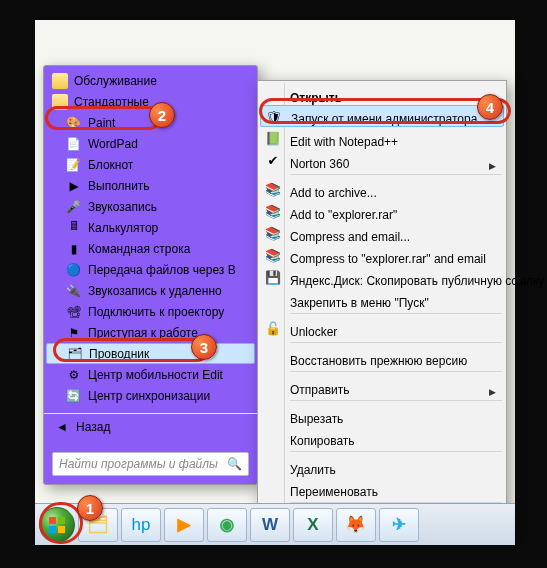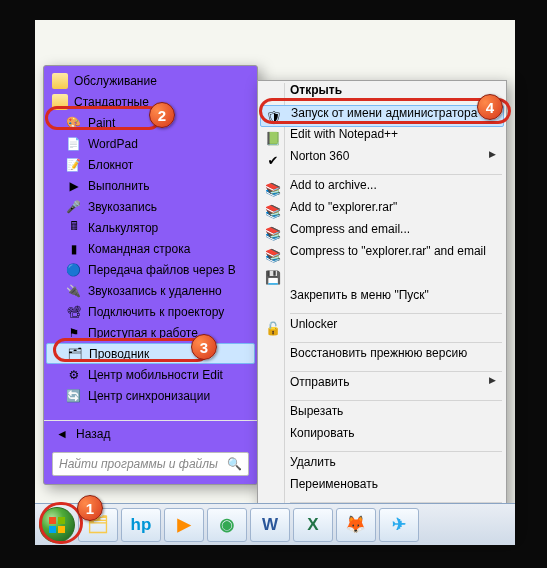--- a/index.html
+++ b/index.html
@@ -53,42 +53,42 @@
     flex-shrink: 0;
   }
   .folder { background: linear-gradient(#ffe9a6,#f7ca4d); border-radius: 2px; }
   .back-row {
     display: flex; align-items: center;
     height: 26px; padding-left: 10px;
     border-top: 1px solid #e5e5e5;
     cursor: pointer;
   }
   .search-box {
-    margin: 6px 8px 8px 8px;
+    margin: 13px 8px 8px 8px;
     height: 24px;
     border: 1px solid #bcbcbc;
     border-radius: 2px;
     background: #fff;
     display: flex; align-items: center;
     padding: 0 6px;
     color: #888; font-style: italic;
   }
   .search-box .mag { margin-left: auto; color: #666; font-style: normal; }
 
   .context-menu {
     position: absolute;
     left: 222px; top: 60px;
     width: 250px;
     background: #f2f2f2;
     border: 1px solid #a0a0a0;
     box-shadow: 4px 4px 14px rgba(0,0,0,.35);
     padding: 2px;
   }
   .ctx-item {
-    display: flex; align-items: flex-start;
+    display: flex; align-items: flex-end;
     height: 22px;
     padding-left: 30px;
     position: relative;
     cursor: pointer;
     white-space: nowrap;
   }
   .ctx-item.bold { font-weight: bold; }
   .ctx-item.highlight { background: #cce6ff; border: 1px solid #7abaf5; border-radius: 2px; }
   .ctx-icon {
     position: absolute; left: 4px; top: 2px;
@@ -264,20 +264,21 @@
       <div class="ctx-item">
         <span class="ctx-icon">📚</span>
         <span>Compress and email...</span>
       </div>
       <div class="ctx-item">
         <span class="ctx-icon">📚</span>
         <span>Compress to "explorer.rar" and email</span>
       </div>
       <div class="ctx-item">
         <span class="ctx-icon">💾</span>
+        <span>Яндекс.Диск: Скопировать публичную ссылку</span>
       </div>
       <div class="ctx-item">
         <span>Закрепить в меню "Пуск"</span>
       </div>
       <div class="ctx-sep"></div>
       <div class="ctx-item">
         <span class="ctx-icon">🔓</span>
         <span>Unlocker</span>
       </div>
       <div class="ctx-sep"></div>
@@ -315,21 +316,21 @@
           <g fill="#fff">
             <rect x="2" y="2" width="7" height="7" fill="#f25022"></rect>
             <rect x="11" y="2" width="7" height="7" fill="#7fba00"></rect>
             <rect x="2" y="11" width="7" height="7" fill="#00a4ef"></rect>
             <rect x="11" y="11" width="7" height="7" fill="#ffb900"></rect>
           </g>
         </svg>
     </div>
     <div id="tbtns" style="display:flex;gap:3px">
         <div class="tbtn" style="color: rgb(247, 202, 77); font-weight: bold;">🗂</div>
-        <div class="tbtn" style="color: rgb(0, 150, 214); font-weight: bold;">hp</div>
+        <div class="tbtn" style="color: rgb(0, 150, 214); font-weight: normal;">hp</div>
         <div class="tbtn" style="color: rgb(255, 140, 0); font-weight: bold;">▶</div>
         <div class="tbtn" style="color: rgb(52, 168, 83); font-weight: bold;">◉</div>
         <div class="tbtn" style="color: rgb(43, 87, 154); font-weight: bold;">W</div>
         <div class="tbtn" style="color: rgb(33, 115, 70); font-weight: bold;">X</div>
         <div class="tbtn" style="color: rgb(255, 113, 57); font-weight: bold;">🦊</div>
         <div class="tbtn" style="color: rgb(42, 171, 238); font-weight: bold;">✈</div>
       </div>
   </div>
 
   <div class="callout" style="left:4px; bottom:1px; width:44px; height:42px; border-radius:22px;"></div>

